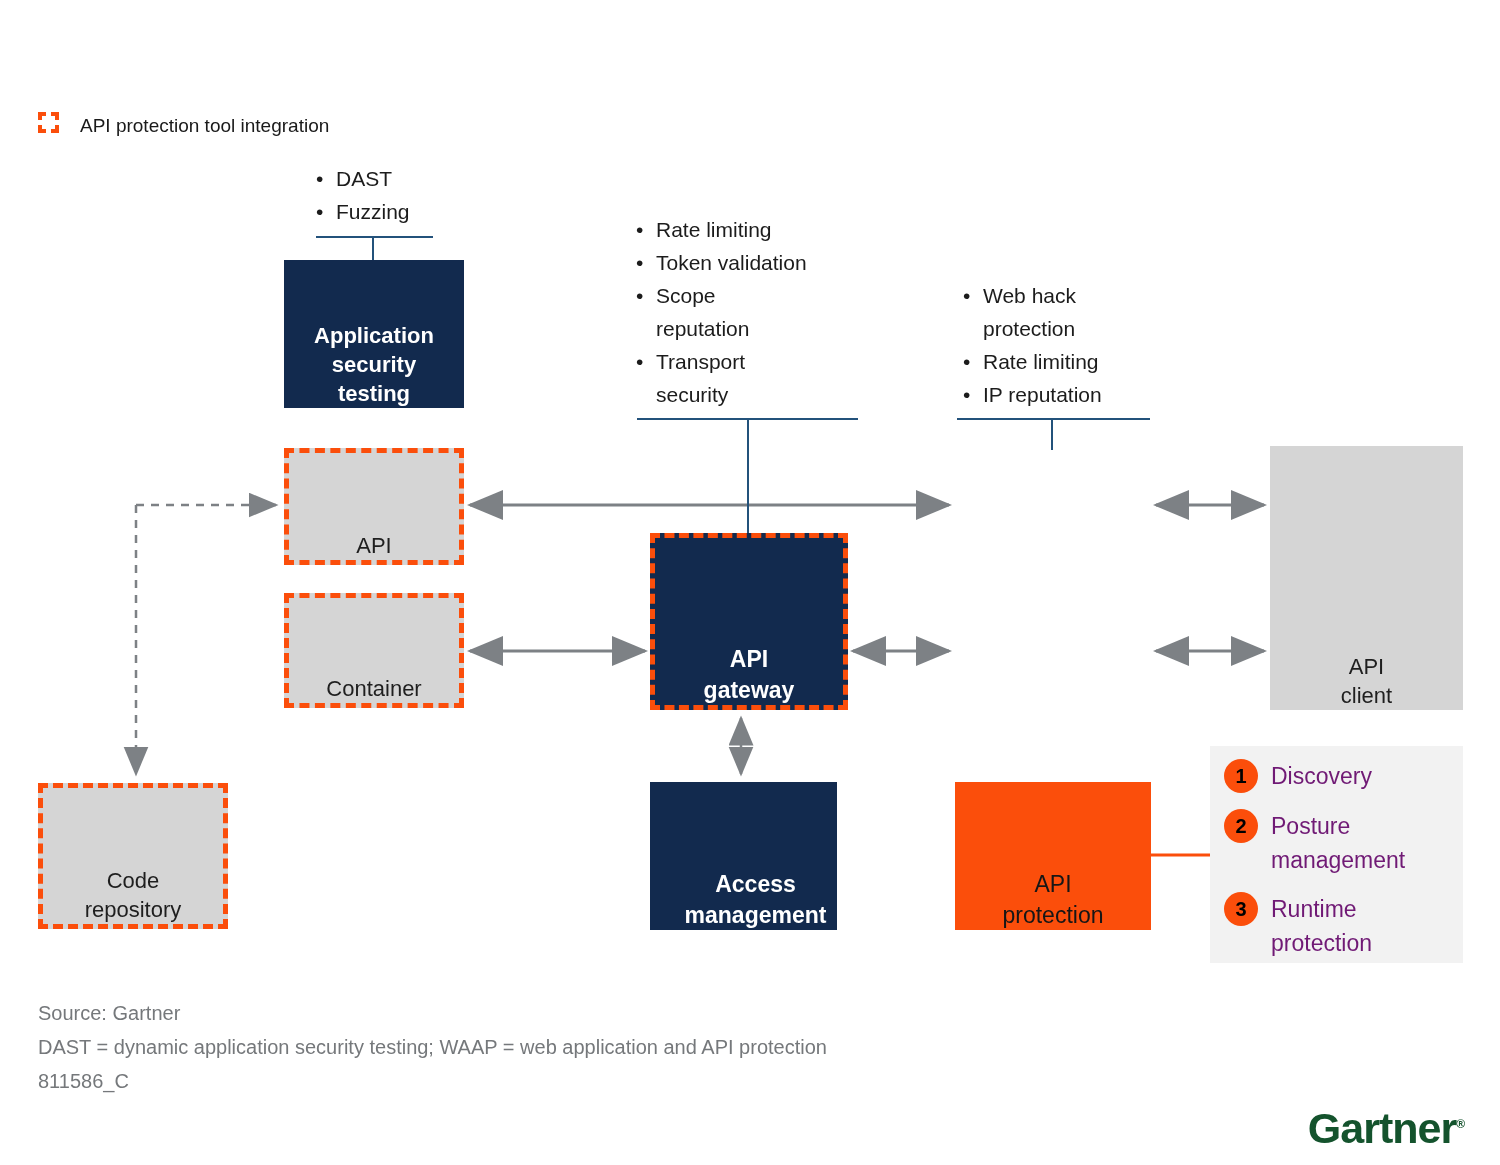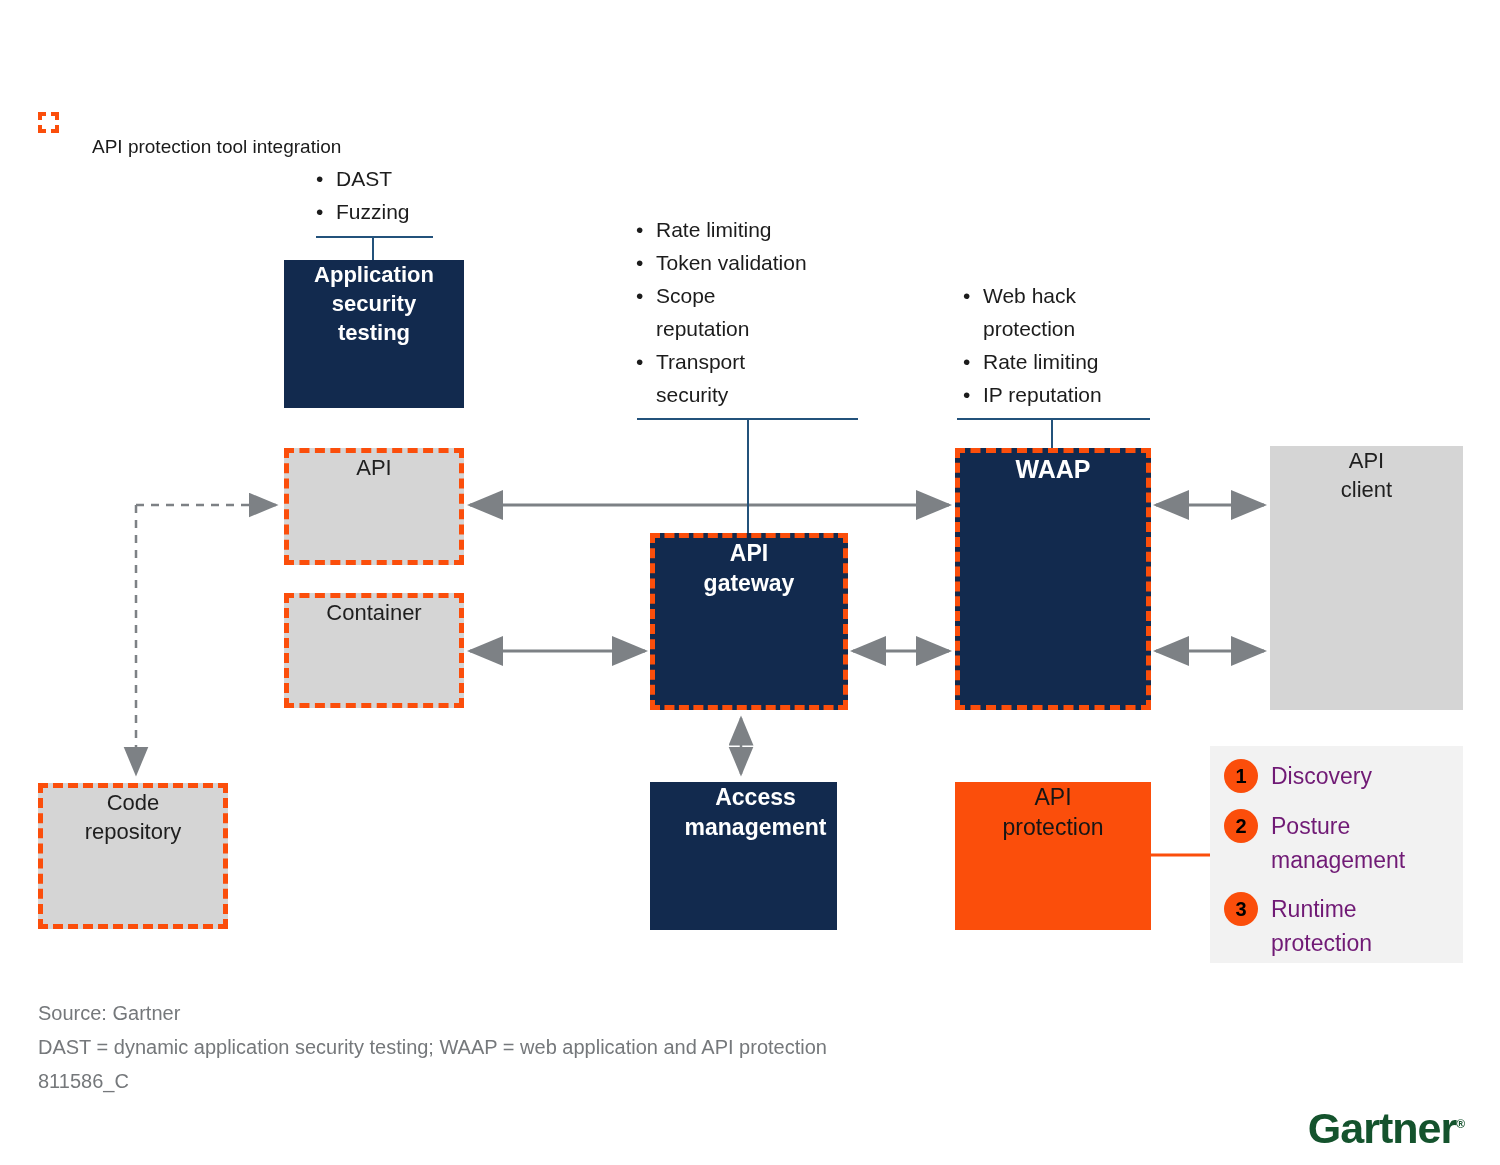--- a/index.html
+++ b/index.html
@@ -1,21 +1,21 @@
 <!DOCTYPE html>
 <html><head>
 <meta charset="utf-8">
 <style>
   html,body{margin:0;padding:0;background:#ffffff;}
   .canvas{
     position:relative;width:1500px;height:1165px;background:#ffffff;
     font-family:"Liberation Sans", sans-serif;overflow:hidden;color:#1c1c1c;
   }
   .abs{position:absolute;box-sizing:border-box;}
-  .box{display:flex;align-items:flex-start;justify-content:center;text-align:center;}
+  .box{display:flex;align-items:flex-end;justify-content:center;text-align:center;}
   .label{white-space:pre-line;line-height:1.32;}
   .navy{background:#122A4E;color:#ffffff;font-weight:bold;}
   .grayb{background:#D5D5D5;color:#1f1f1f;}
   .orangeb{background:#FB4E0B;color:#161616;}
   .dashed{border:5px dashed #FB4E0B;}
   .page-title{font-size:36px;font-weight:bold;letter-spacing:-0.6px;color:#050505;}
   .legend-label{font-size:19px;color:#1a1a1a;}
   .legend-swatch{width:21px;height:21px;border:4px dashed #FB4E0B;}
   ul.blist{list-style:none;margin:0;padding:0;font-size:21px;color:#1c1c1c;}
   ul.blist li{position:relative;padding-left:23px;line-height:33px;white-space:pre-line;}
@@ -57,21 +57,21 @@
     <line x1="373" y1="237" x2="373" y2="262" stroke="#23527B" stroke-width="2"></line>
     <line x1="637" y1="419" x2="858" y2="419" stroke="#23527B" stroke-width="2"></line>
     <line x1="748" y1="419" x2="748" y2="535" stroke="#23527B" stroke-width="2"></line>
     <line x1="957" y1="419" x2="1150" y2="419" stroke="#23527B" stroke-width="2"></line>
     <line x1="1052" y1="419" x2="1052" y2="450" stroke="#23527B" stroke-width="2"></line>
 
     <line x1="1150" y1="855" x2="1212" y2="855" stroke="#FB4E0B" stroke-width="3"></line>
   </svg>
 
   <div class="abs legend-swatch" style="left:38px;top:112px;"></div>
-  <div class="abs legend-label" style="left:92px;top:115px;margin-top:21px;">API protection tool integration</div>
+  <div class="abs legend-label" style="left:80px;top:115px;">API protection tool integration</div>
 
   <ul class="abs blist" style="left:313px;top:162px;">
     <li>DAST</li>
     <li>Fuzzing</li>
   </ul>
   <ul class="abs blist" style="left:633px;top:213px;width:230px;">
     <li>Rate limiting</li>
     <li>Token validation</li>
     <li>Scope
 reputation</li>
@@ -102,23 +102,20 @@
   <div class="abs box grayb dashed" style="left:38px;top:783px;width:190px;height:146px;font-size:22px;">
     <span class="label">Code
 repository</span>
   </div>
 
   <div class="abs box navy dashed" style="left:650px;top:533px;width:198px;height:177px;font-size:23px;">
     <span class="label">API
 gateway</span>
   </div>
 
-  <div class="abs box navy dashed" style="left:955px;top:448px;width:196px;height:262px;font-size:25px;">
-    <span class="label">WAAP</span>
-  </div>
 
   <div class="abs box grayb" style="left:1270px;top:446px;width:193px;height:264px;font-size:22px;">
     <span class="label">API
 client</span>
   </div>
 
   <div class="abs box navy" style="left:650px;top:782px;width:187px;height:148px;font-size:23px;padding-left:24px;">
     <span class="label">Access
 management</span>
   </div>

